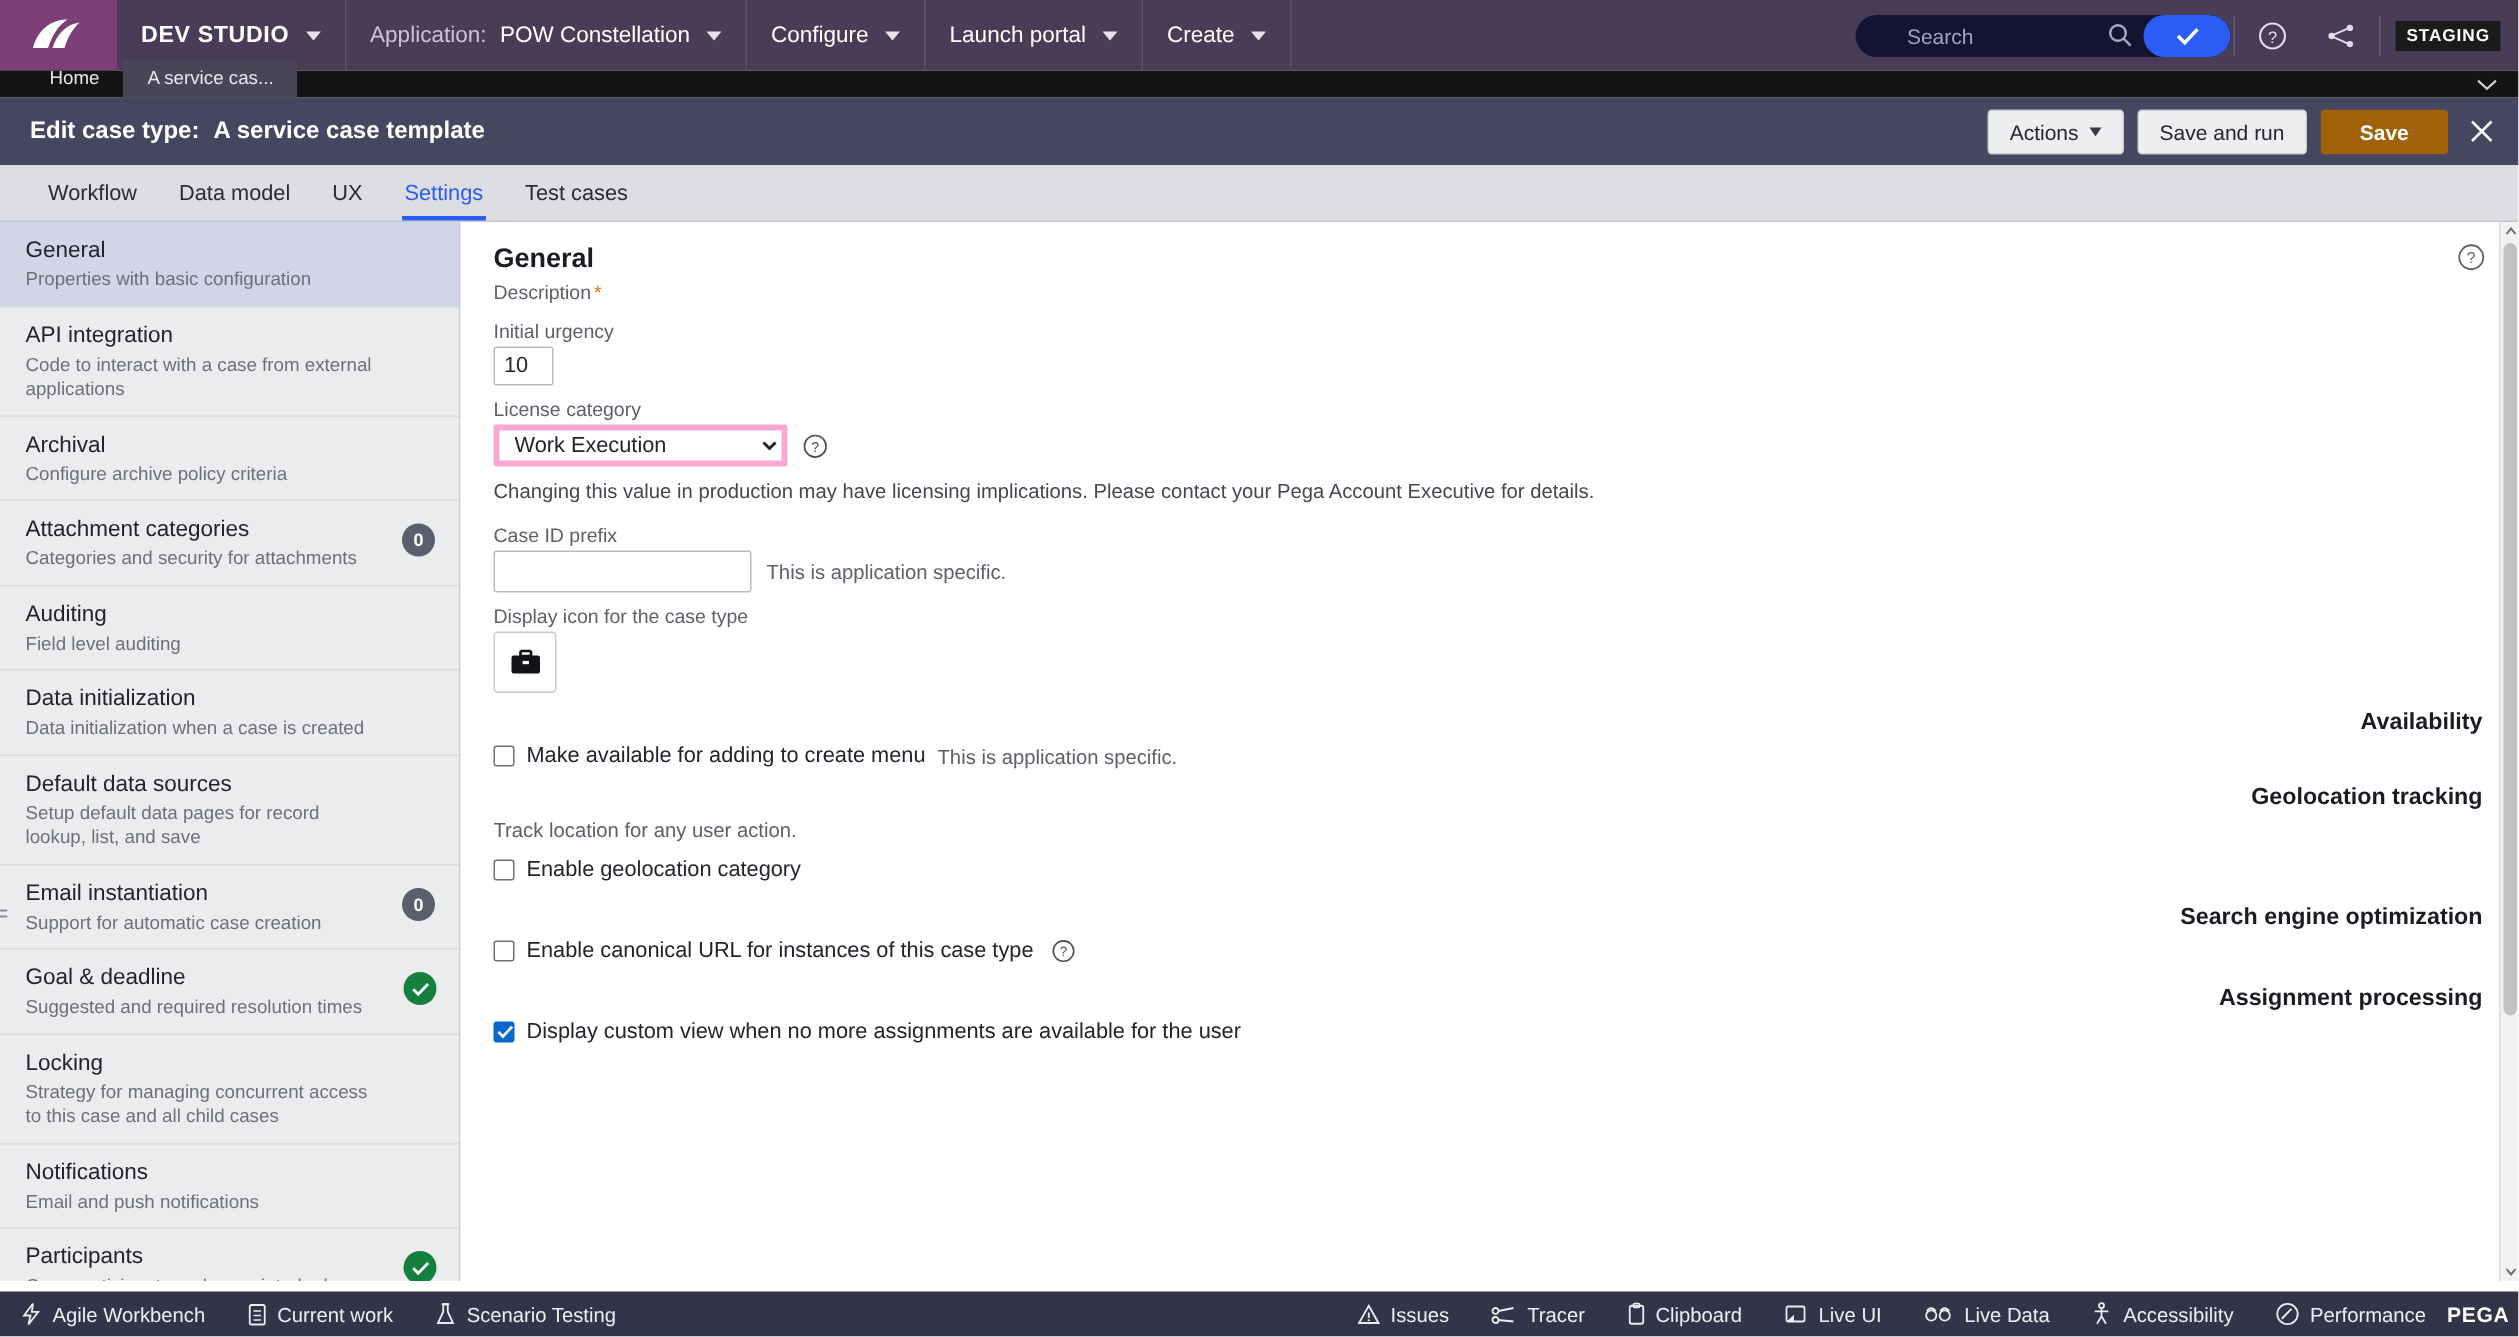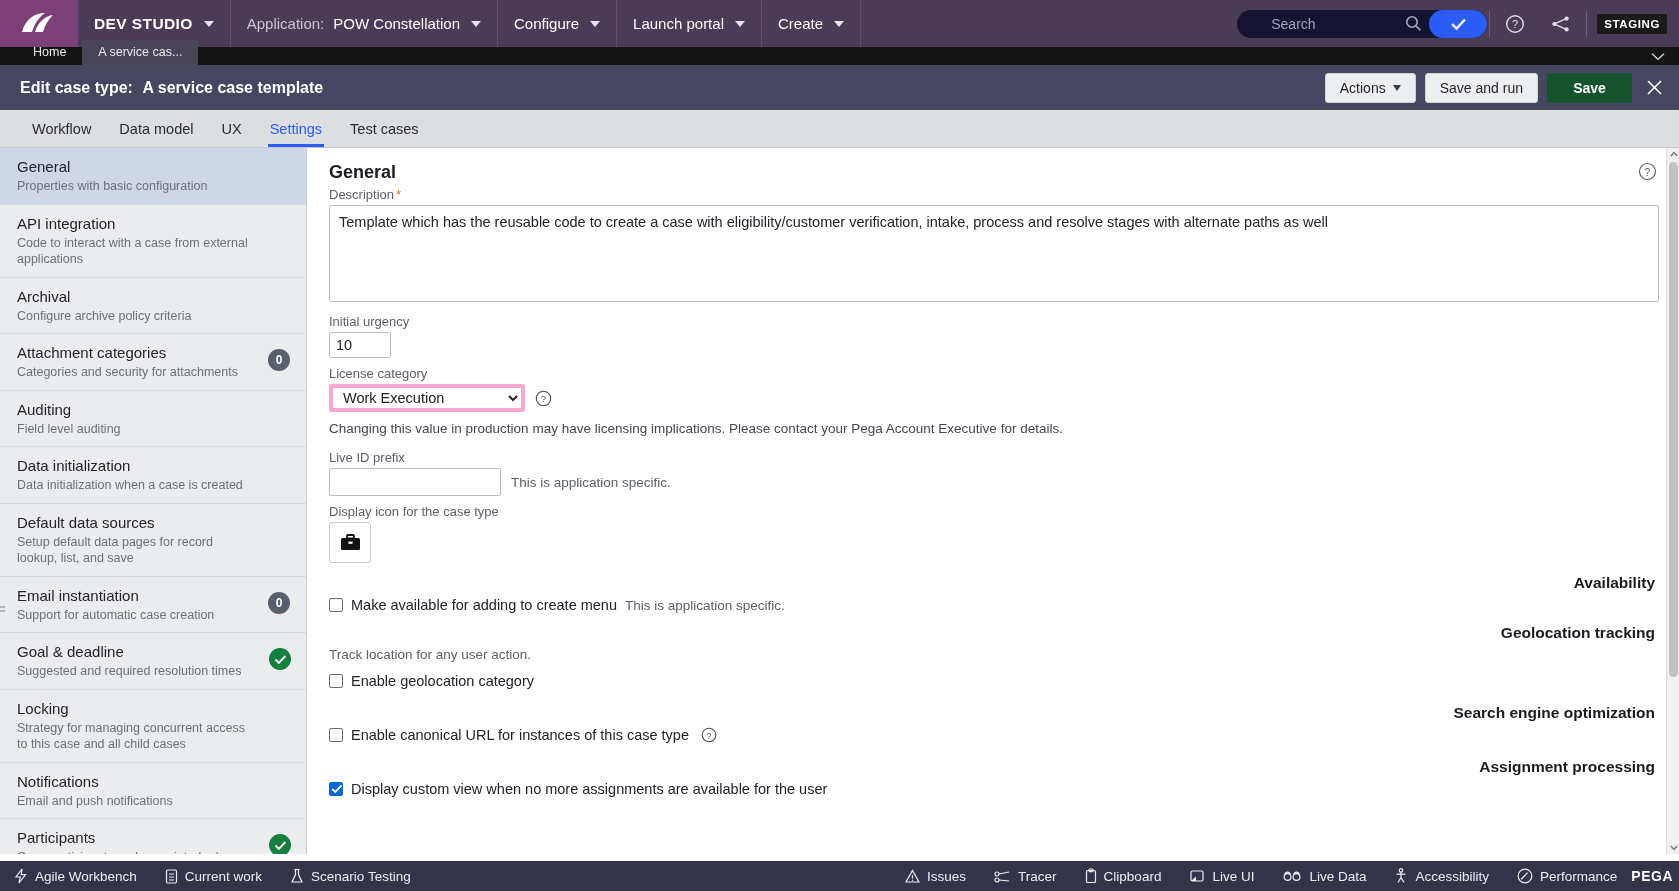--- a/index.html
+++ b/index.html
@@ -79,21 +79,21 @@
   .headerbar .ttl { font-size:16px; font-weight:bold; }
   .headerbar .ttl .lt { font-weight:bold; }
   .hb-spacer { flex:1 1 auto; }
   .btn {
     font-family:"Liberation Sans", sans-serif;
     font-size:14px; height:30px; border-radius:3px; padding:0 14px;
     display:inline-flex; align-items:center; gap:7px; cursor:pointer;
     border:1px solid transparent; white-space:nowrap;
   }
   .btn-light { background:#eceef0; color:#25252d; border-color:#cdd0d4; }
-  .btn-primary { background:#14532d; color:#fff; font-weight:bold; min-width:85px; justify-content:center; }
+  .btn-primary { background:#a16207; color:#fff; font-weight:bold; min-width:85px; justify-content:center; }
   .btn-gap { margin-left:9px; }
   .caret-dark {
     width:0;height:0;border-left:4.5px solid transparent;border-right:4.5px solid transparent;
     border-top:6px solid #3b3b46; display:inline-block;
   }
   .close-x { margin-left:14px; margin-right:4px; cursor:pointer; display:flex; }
 
   
   .subtabs {
     height:38px; background:#dcdee2; display:flex; align-items:stretch;
@@ -143,21 +143,21 @@
   .h-sec { font-size:18px; color:#1b1b22; font-weight:bold; margin:0 0 4px 0; }
   .h-sec2 { font-size:15.5px; color:#1b1b22; font-weight:bold; margin:11px 0 5px 0;text-align:right; }
   .fld-label { font-size:13px; color:#5c6068; margin-bottom:3px; display:block; }
   .req { color:#d97706; margin-left:2px; }
   .ta {
     width:1330px; height:97px; border:1px solid #b9bdc4; border-radius:2px;
     font-size:14.5px; color:#23232b; padding:7px 9px; resize:none; outline:none;
     font-family:"Liberation Sans", sans-serif; line-height:19px; background:#fff;
   }
   .inp-sm {
-    width:62px; height:26px; border:1px solid #b9bdc4; border-radius:2px;
+    width:40px; height:26px; border:1px solid #b9bdc4; border-radius:2px;
     font-size:14.5px; padding:0 6px; outline:none; color:#23232b;
     font-family:"Liberation Sans", sans-serif; background:#fff;
   }
   .inp-med {
     width:172px; height:28px; border:1px solid #b9bdc4; border-radius:2px;
     font-size:14.5px; padding:0 6px; outline:none; color:#23232b;
     font-family:"Liberation Sans", sans-serif; background:#fff;
   }
   .sel {
     width:196px; height:28px; border:4px solid #f9a8d4; border-radius:2px;
@@ -431,21 +431,20 @@
         </span>
       </span>
 
       <div class="main-inner">
 
         <div class="h-sec">General</div>
 
         <label class="fld-label">
           <span>Description</span><span class="req">*</span>
         </label>
-        <textarea class="ta" style="">Template which has the reusable code to create a case with eligibility/customer verification, intake, process and resolve stages with alternate paths as well</textarea>
 
         <div class="spacer-sm"></div>
 
         <label class="fld-label">Initial urgency</label>
         <input class="inp-sm" value="10" style="">
 
         <div class="spacer-sm"></div>
 
         <label class="fld-label">License category</label>
         <div class="row-inline">
@@ -459,21 +458,21 @@
                 <text x="8.5" y="12.3" font-size="9.5" fill="#4a4e56" text-anchor="middle" font-family="Liberation Sans, sans-serif">?</text>
               </svg>
             </span>
           </span>
         </div>
 
         <p class="hint-block">Changing this value in production may have licensing implications. Please contact your Pega Account Executive for details.</p>
 
         <div class="spacer-md"></div>
 
-        <label class="fld-label">Live ID prefix</label>
+        <label class="fld-label">Case ID prefix</label>
         <div class="row-inline">
           <input class="inp-med" value="" style="">
           <span class="hint">This is application specific.</span>
         </div>
 
         <div class="spacer-sm"></div>
 
         <label class="fld-label">Display icon for the case type</label>
         <div class="iconbox">
           <span>

